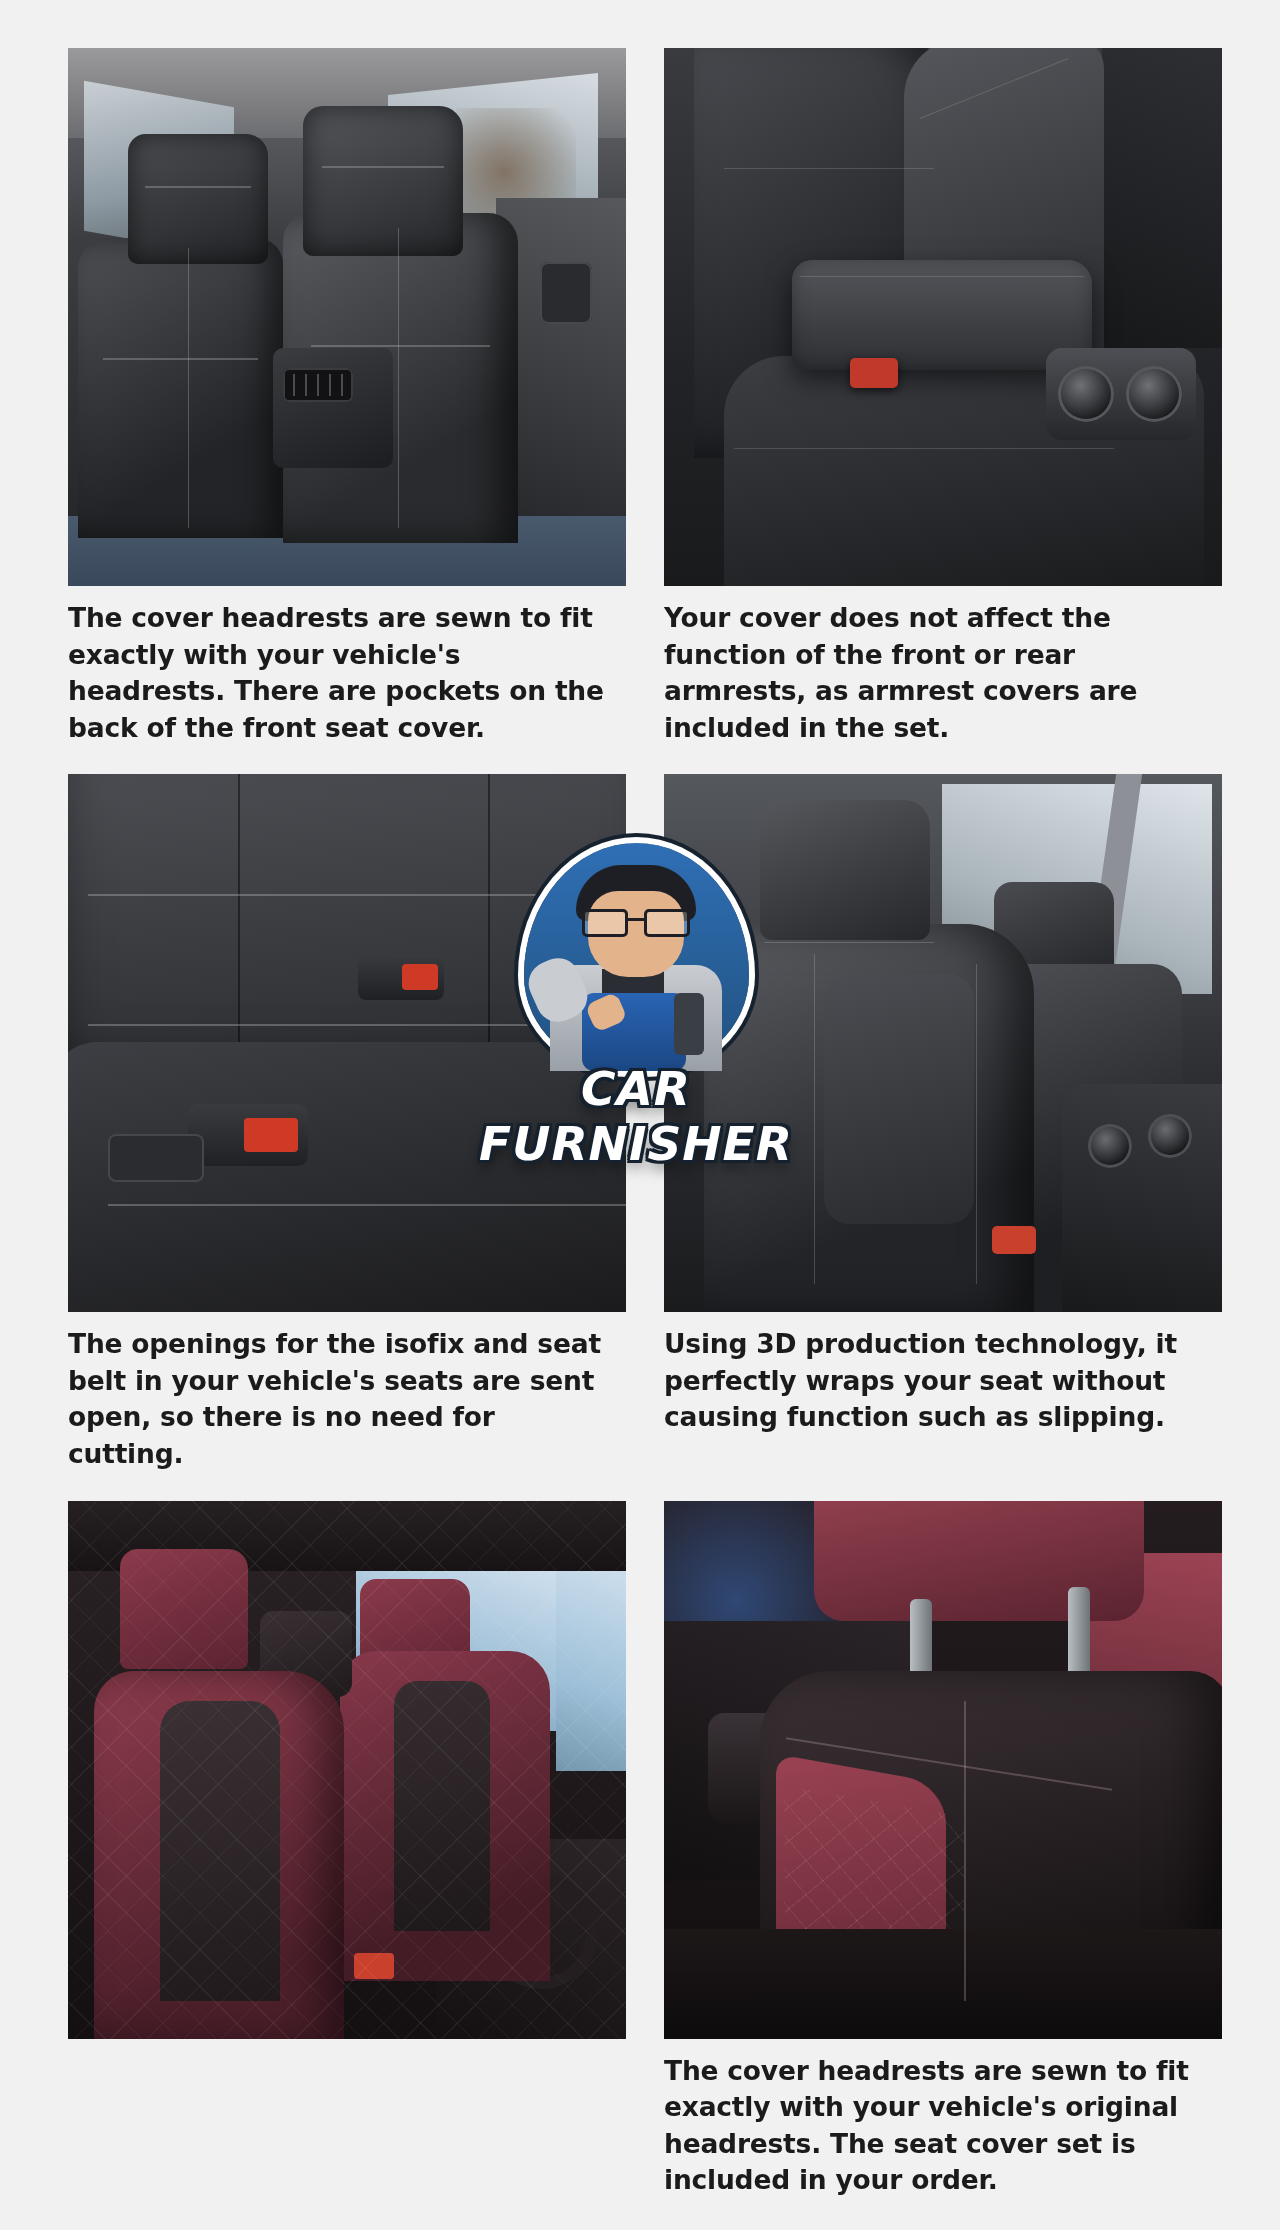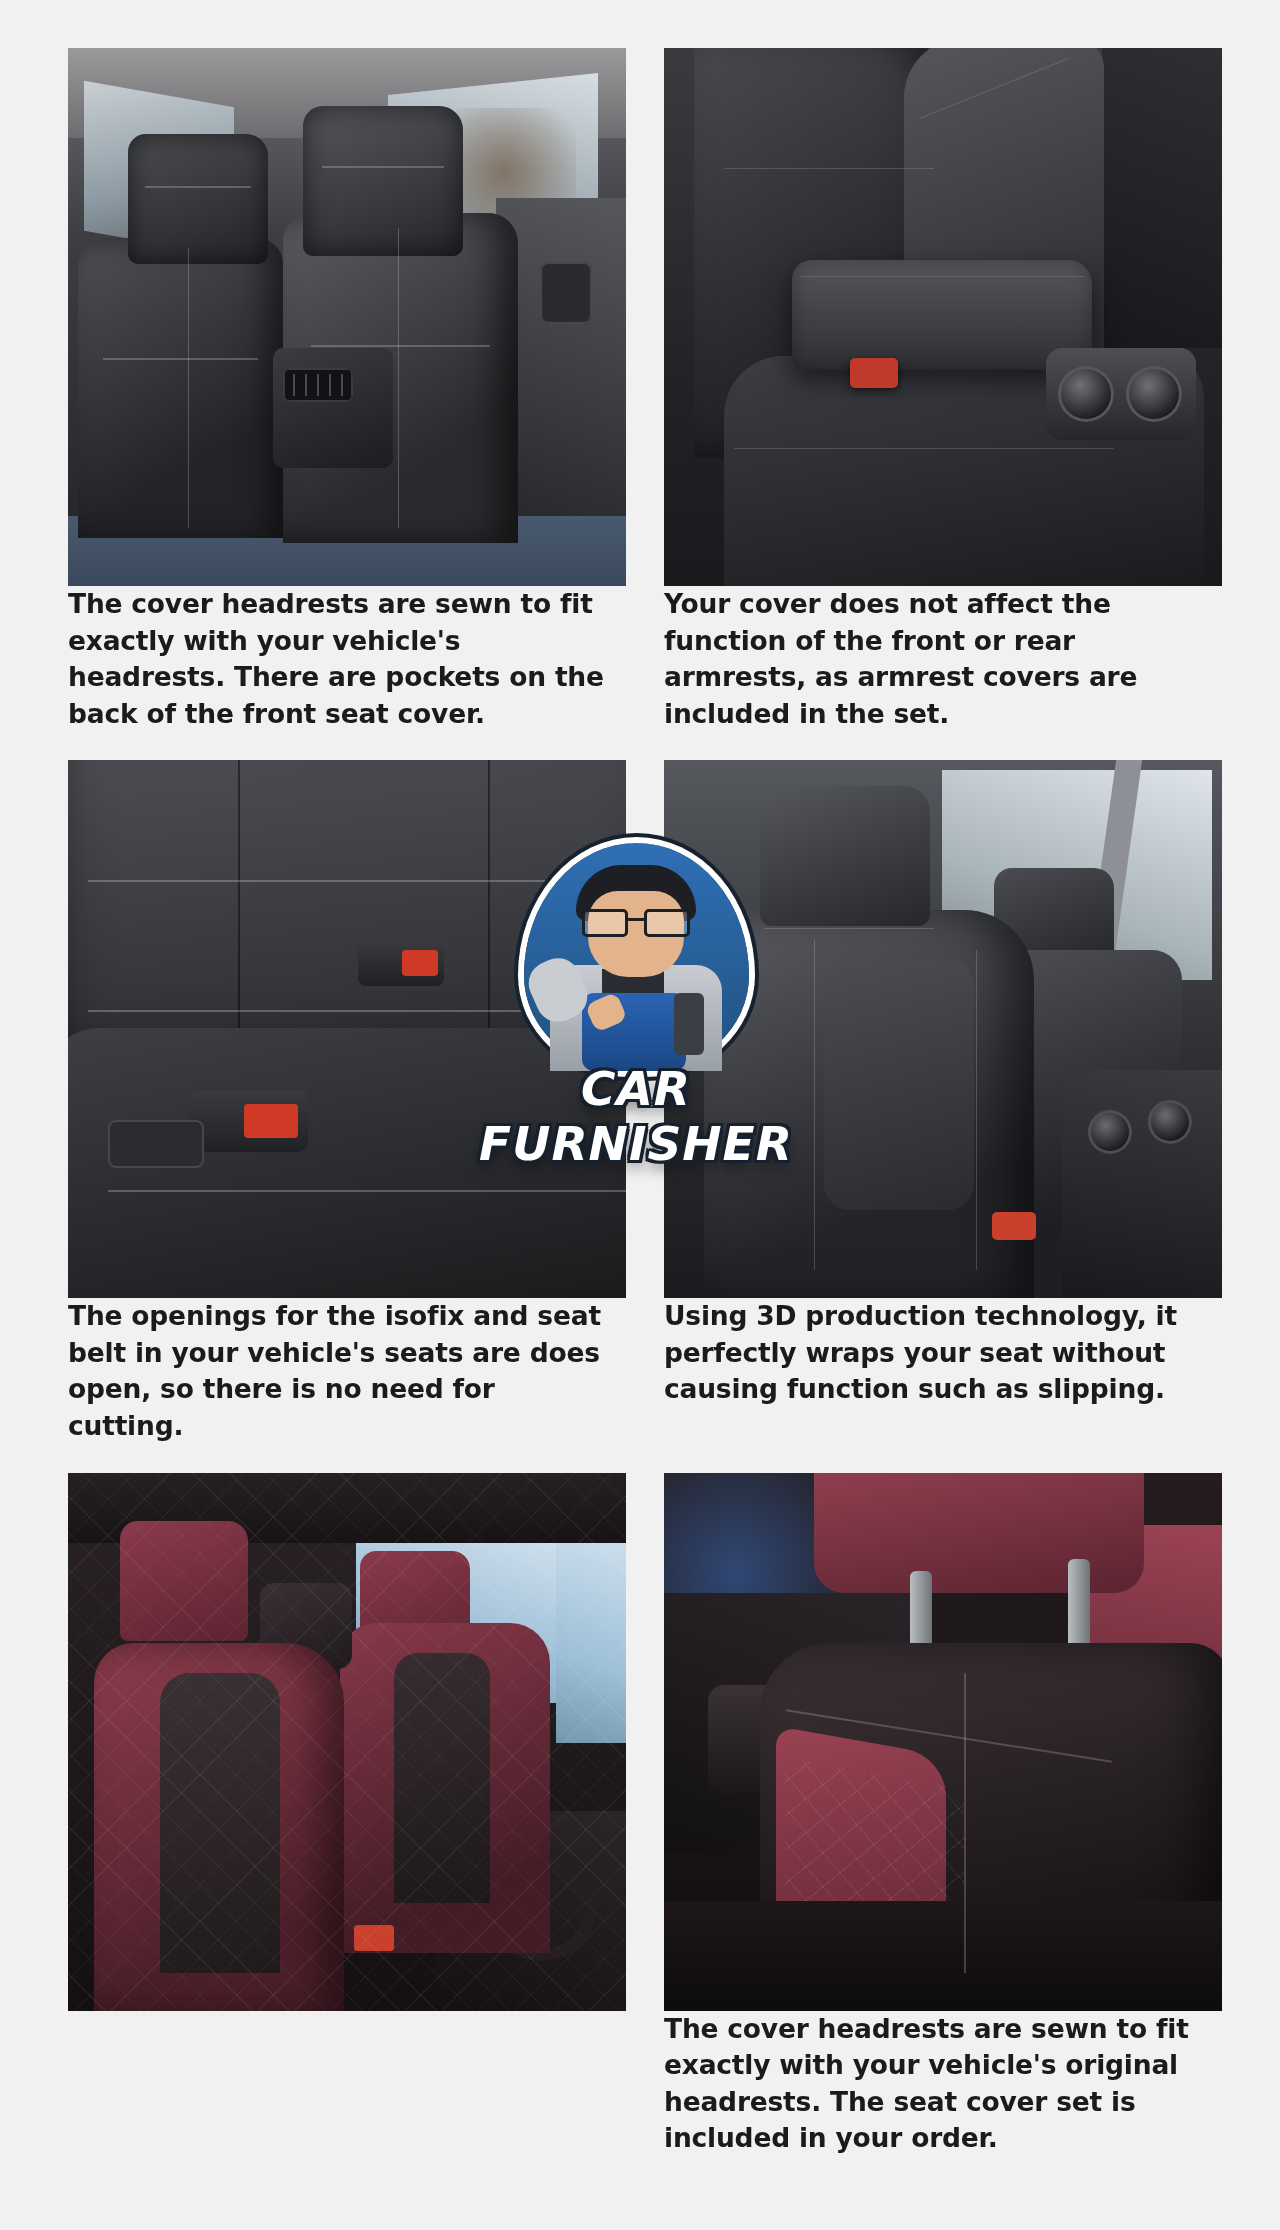--- a/index.html
+++ b/index.html
@@ -39,20 +39,21 @@
   .photo {
     width: 558px;
     height: 538px;
     position: relative;
     overflow: hidden;
     background: #2a2a2c;
     border: 0;
   }
 
   .caption {
+    margin-top: 14px;
     font-size: 26.5px;
     line-height: 1.38;
     color: #1b1b1b;
     font-weight: bold;
     font-family: "DejaVu Sans", sans-serif;
     letter-spacing: -0.2px;
     width: 540px;
   }
 
   
@@ -566,21 +567,21 @@
         <div class="cushion"></div>
         <div class="seam" style="left:40px;top:430px;width:520px"></div>
         <div class="buckle2">
             <div class="red"></div>
           </div>
         <div class="buckle1">
             <div class="red"></div>
           </div>
         <div class="isofix"></div>
       </div>
-      <div class="caption">The openings for the isofix and seat belt in your vehicle's seats are does open, so there is no need for cutting.</div>
+      <div class="caption">The openings for the isofix and seat belt in your vehicle's seats are sent open, so there is no need for cutting.</div>
     </div>
 
     <div class="cell">
       <div class="photo p4">
         <div class="win"></div>
         <div class="pillar"></div>
         <div class="hr2"></div>
         <div class="seat2"></div>
         <div class="console">
           <div class="cup" style="left:26px;top:40px"></div>

